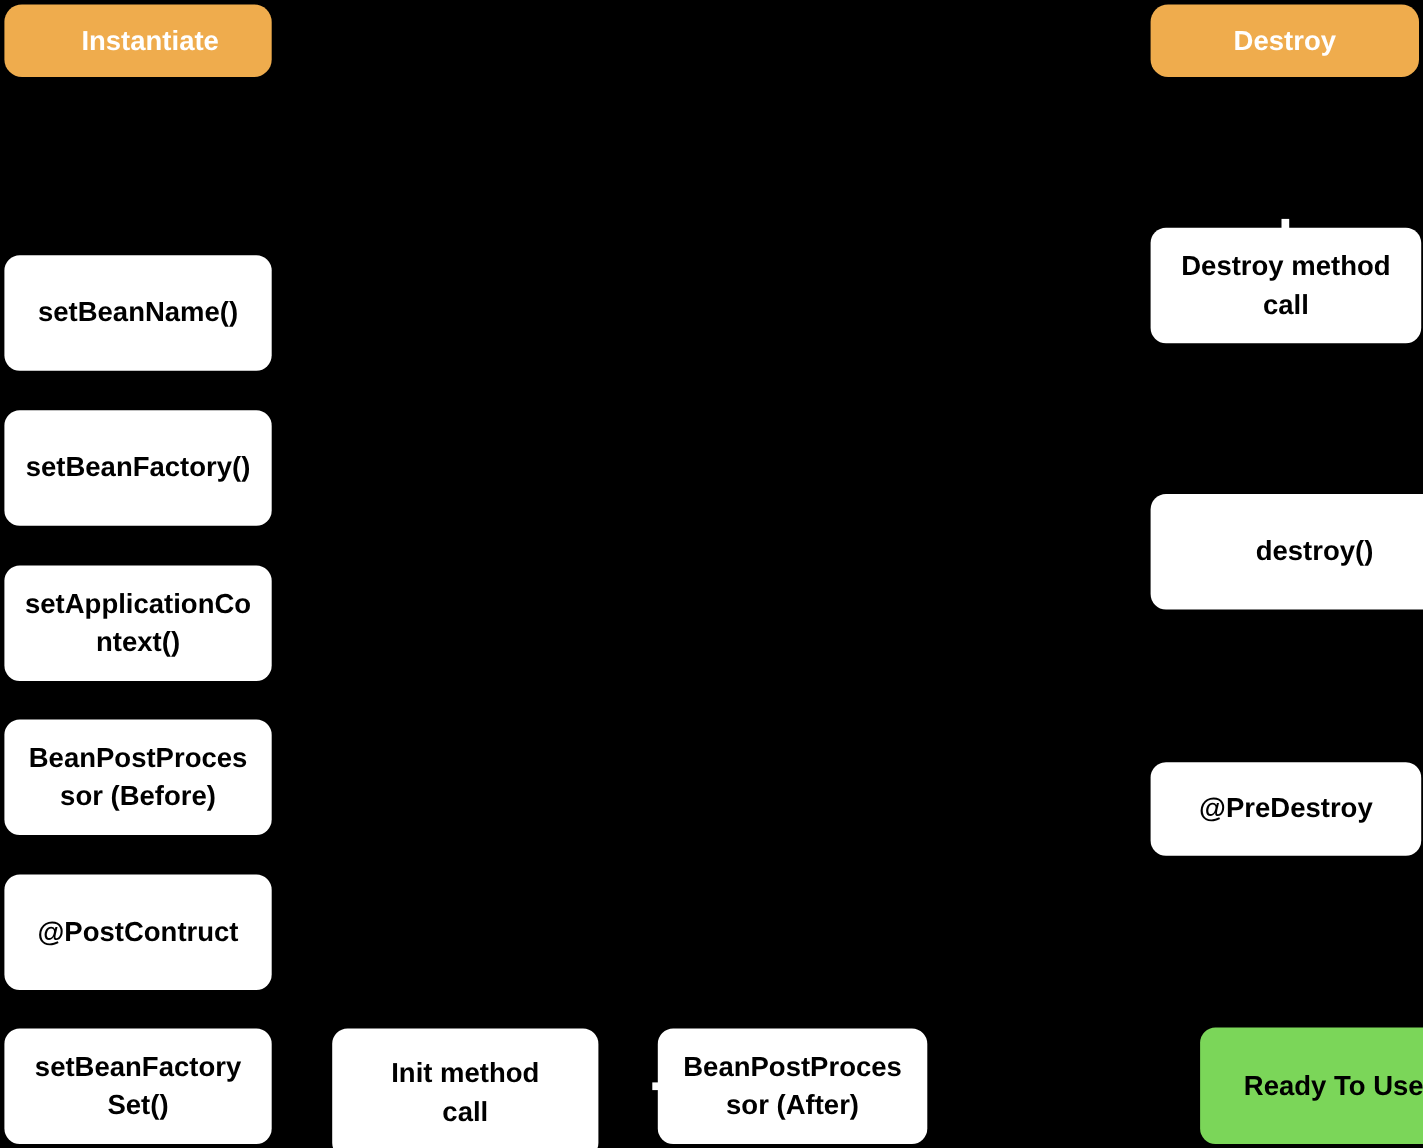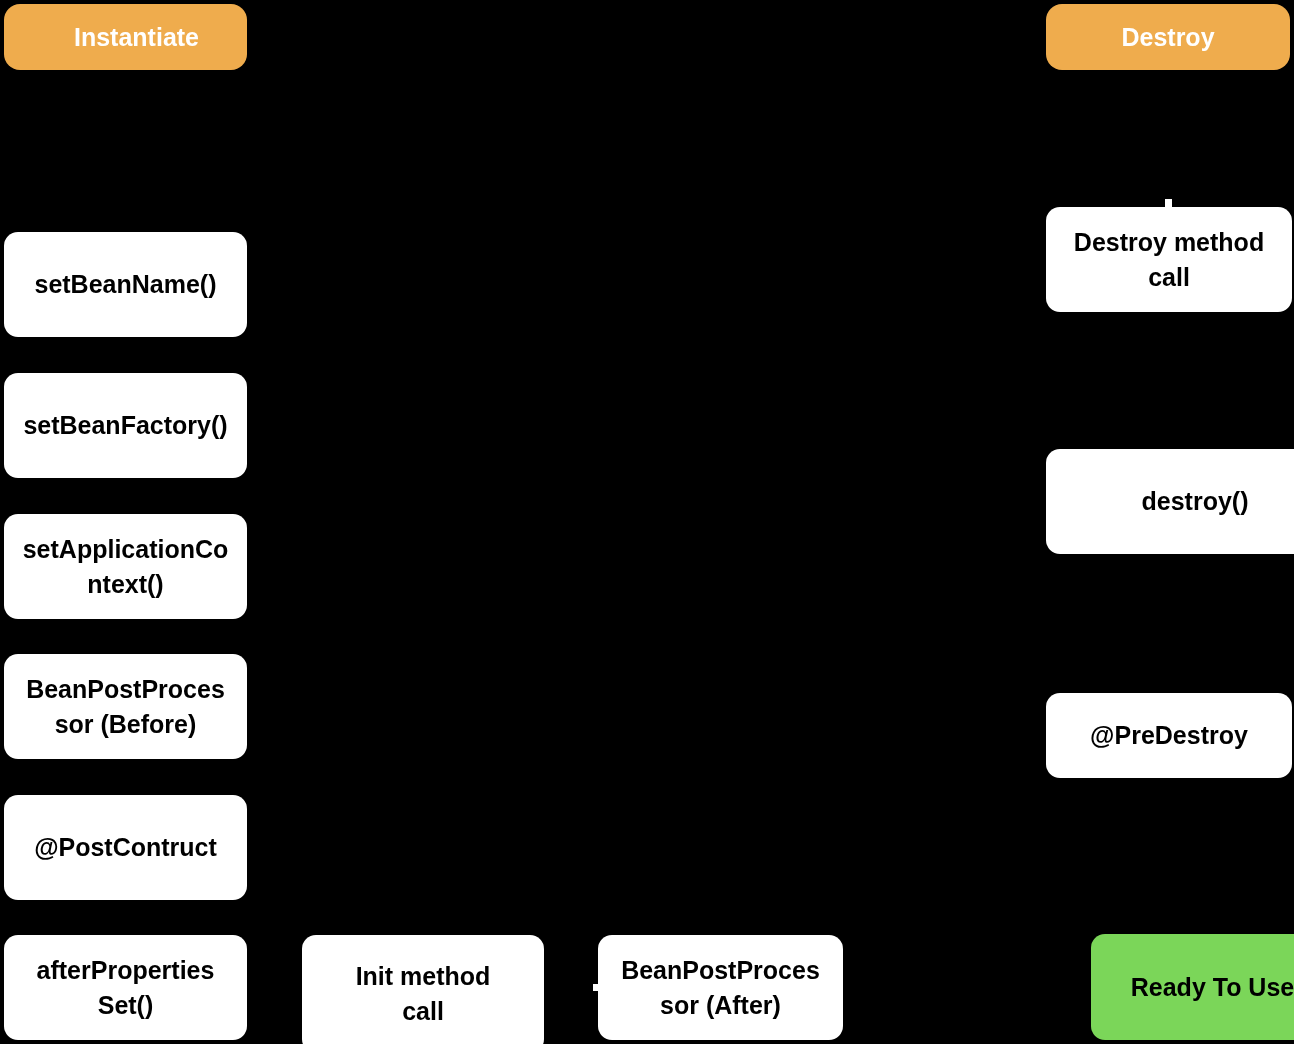--- a/index.html
+++ b/index.html
@@ -66,21 +66,21 @@
   <div class="node step" style="left:4px;top:373px;width:243px;height:105px;">setBeanFactory()</div>
 
   <div class="node step" style="left:4px;top:514px;width:243px;height:105px;">setApplicationCo
 ntext()</div>
 
   <div class="node step" style="left:4px;top:654px;width:243px;height:105px;">BeanPostProces
 sor (Before)</div>
 
   <div class="node step" style="left:4px;top:795px;width:243px;height:105px;">@PostContruct</div>
 
-  <div class="node step" style="left:4px;top:935px;width:243px;height:105px;">afterProperties
+  <div class="node step" style="left:4px;top:935px;width:243px;height:105px;">setBeanFactory
 Set()</div>
 
   <div class="node step" style="left:302px;top:935px;width:242px;height:118px;">Init method
 call</div>
 
   <div class="node step" style="left:598px;top:935px;width:245px;height:105px;">BeanPostProces
 sor (After)</div>
 
   <div class="node stage" style="left:1046px;top:4px;width:244px;height:66px;">Destroy</div>
 

